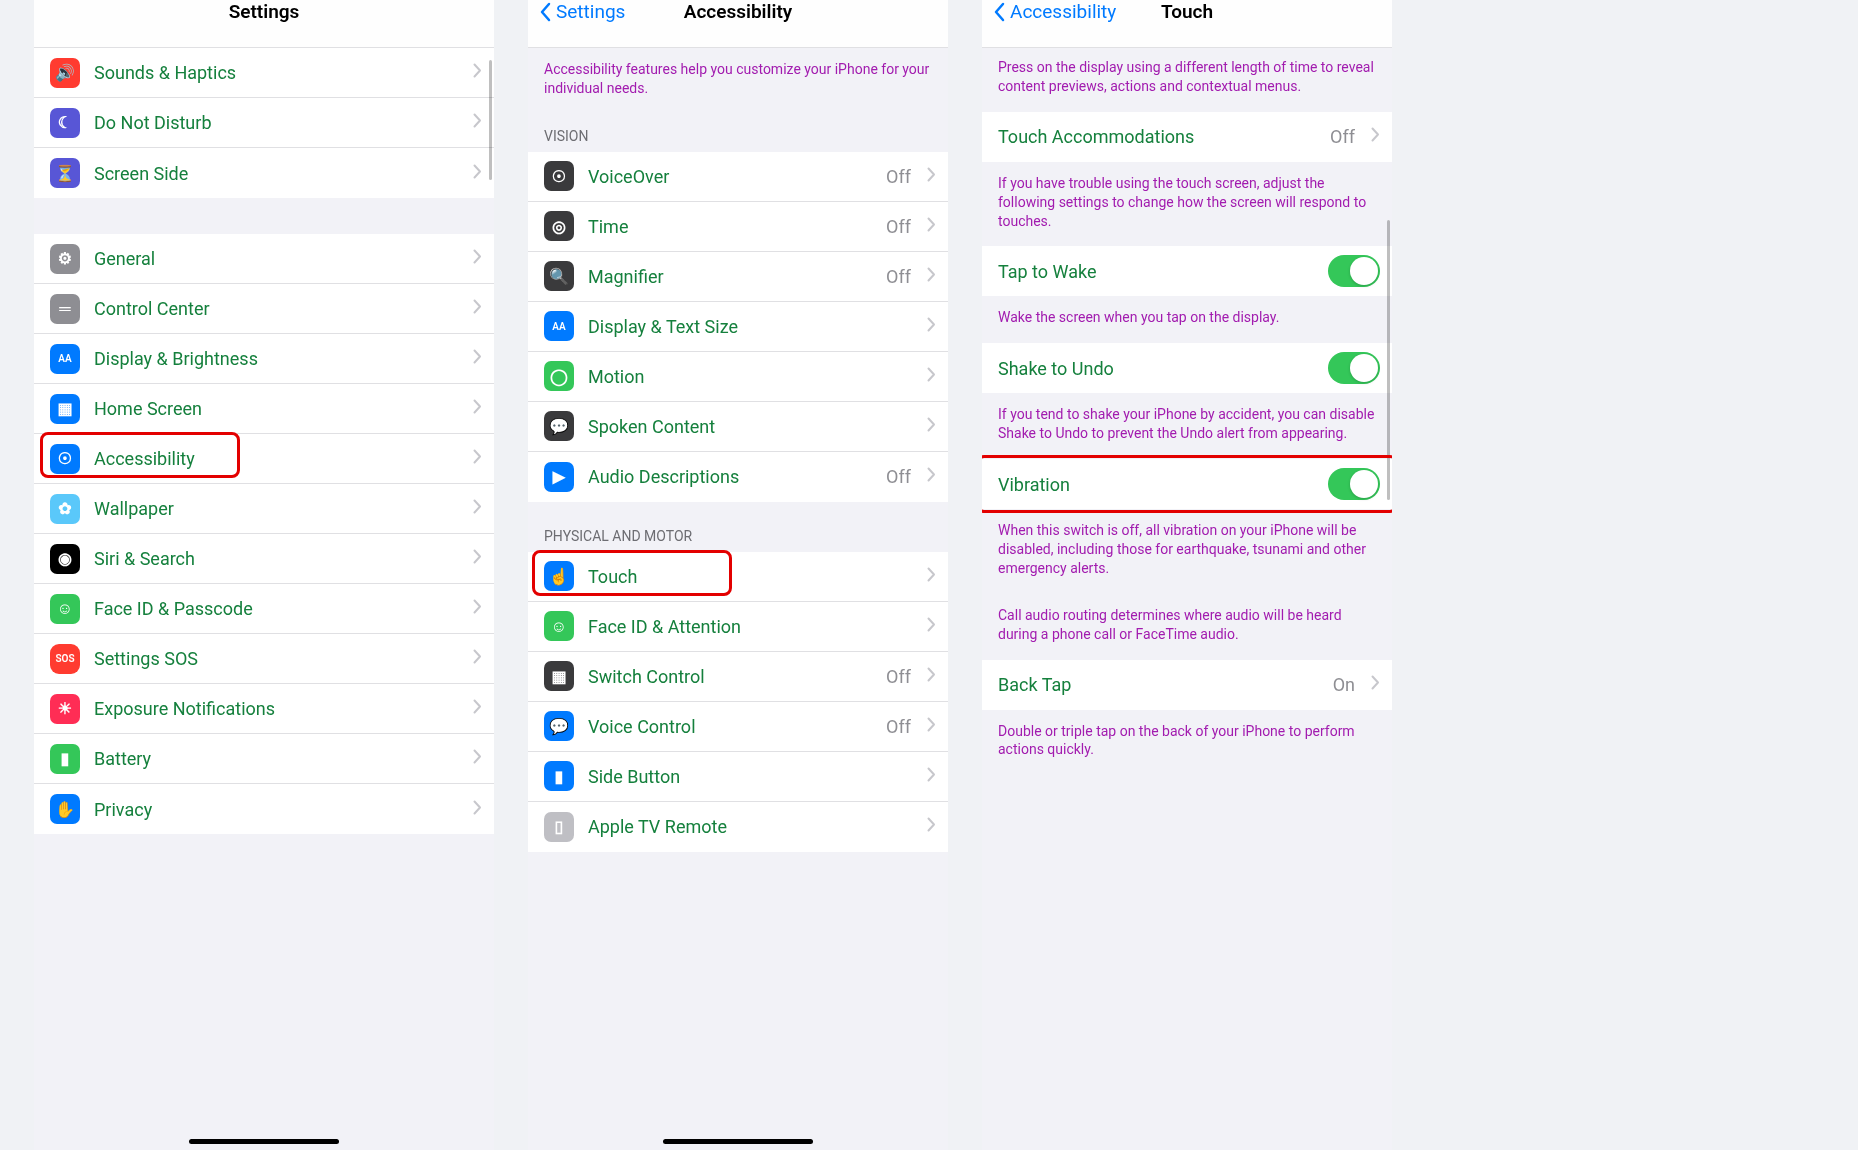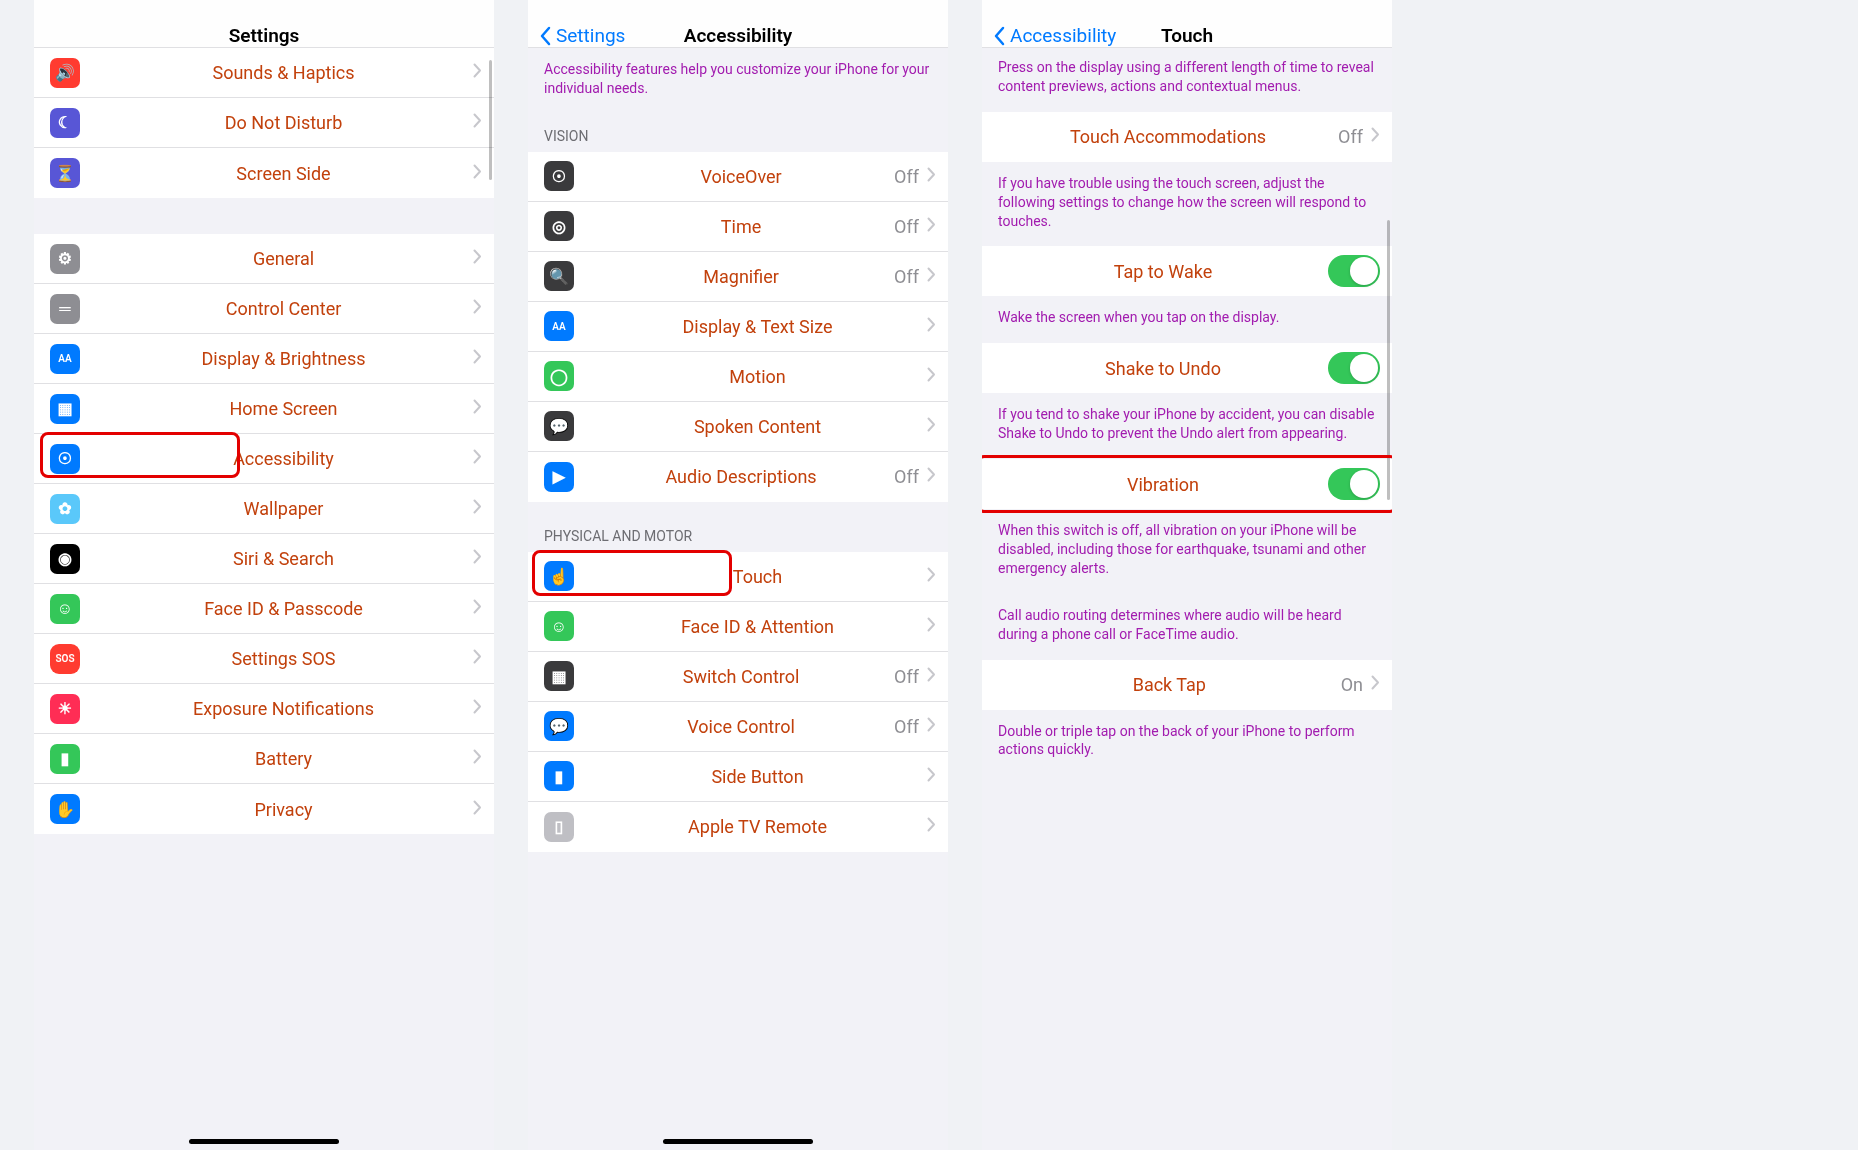--- a/index.html
+++ b/index.html
@@ -27,21 +27,21 @@
     flex-direction: column;
     overflow: hidden;
     position: relative;
   }
   .pane:nth-child(1) { flex: 0 0 460px; margin-left: 34px; }
   .pane:nth-child(2) { flex: 0 0 420px; }
   .pane:nth-child(3) { flex: 0 0 410px; }
   .nav-bar {
     height: 48px;
     display: flex;
-    align-items: flex-end;
+    align-items: flex-start;
     justify-content: center;
     position: relative;
     background: #fefefe;
     border-bottom: 1px solid #e0e0e3;
   }
   .nav-title {
     font-weight: 600;
     font-size: 19px;
     color: #000;
   }
@@ -90,27 +90,26 @@
     align-items: center;
     justify-content: center;
     flex-shrink: 0;
     color: #fff;
     font-size: 16px;
     font-weight: 600;
   }
   .row .label {
     flex: 1;
     font-size: 18px;
-    color: #c2410c;
-    text-align: center;
+    color: #15803d;
   }
   .row .value {
     font-size: 18px;
     color: #8e8e93;
-    margin-right: 8px;
+    margin-right: 16px;
   }
   .row .chevron {
     color: #c7c7cc;
   }
   .row .chevron svg { width: 9px; height: 15px; }
   .highlight {
     border: 3px solid #e30000;
     border-radius: 8px;
     position: absolute;
     pointer-events: none;

